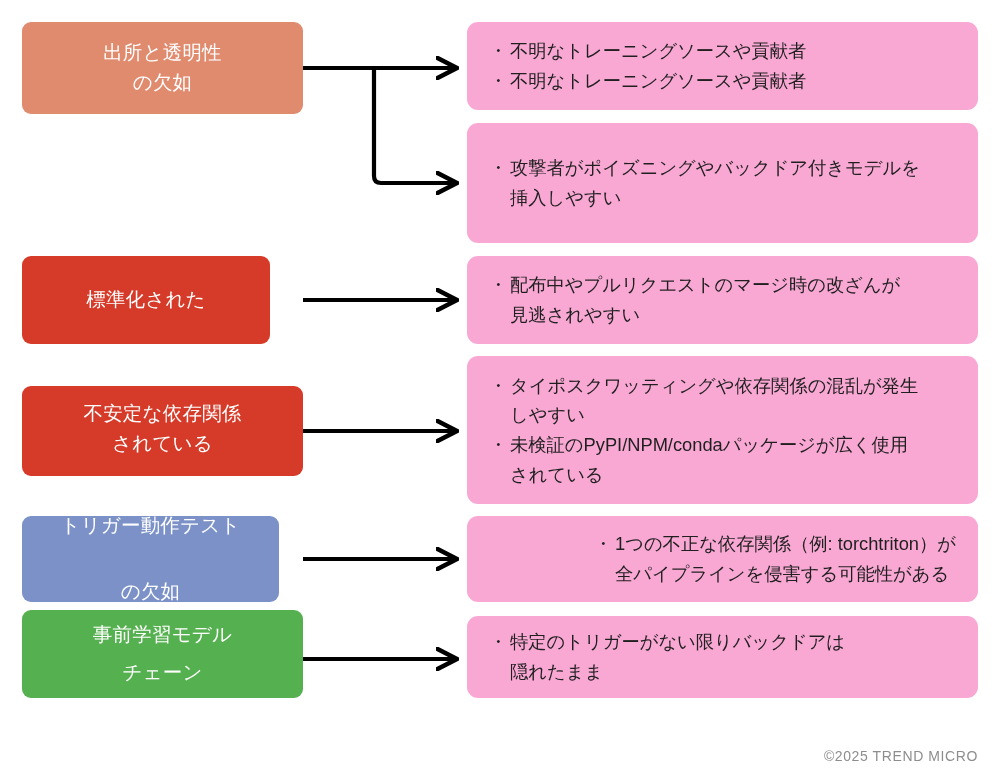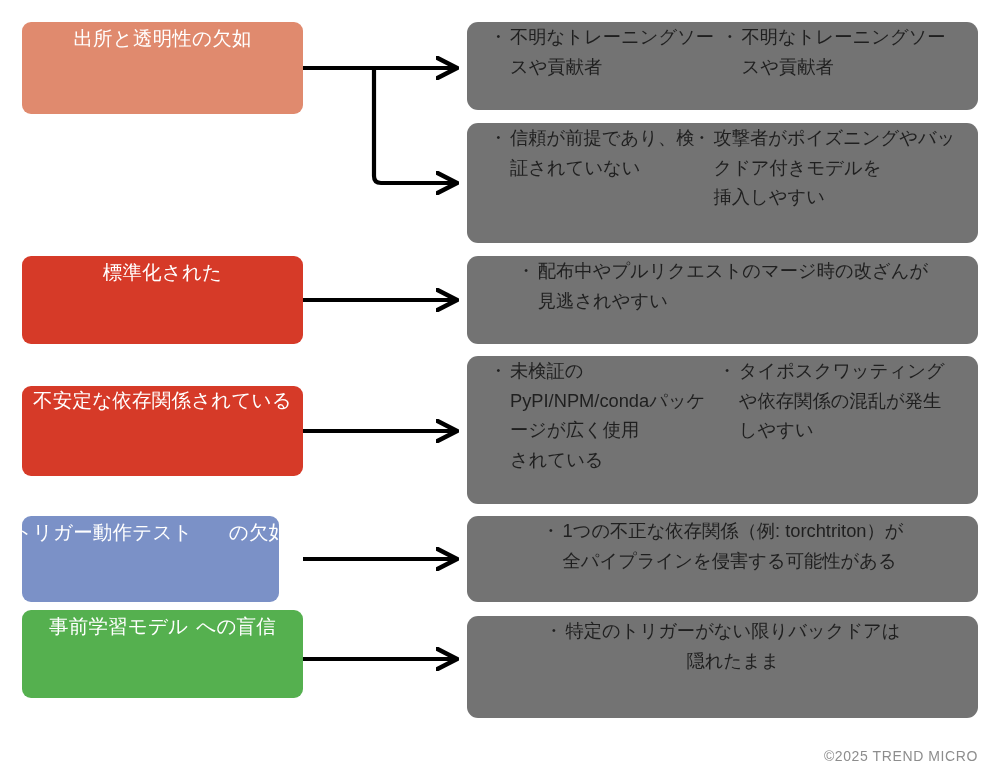--- a/index.html
+++ b/index.html
@@ -13,40 +13,42 @@
     font-family: "Liberation Sans", "DejaVu Sans", sans-serif;
     overflow: hidden;
   }
   #canvas { position: absolute; inset: 0; }
 
   .node {
     position: absolute;
     border-radius: 9px;
     color: #ffffff;
     display: flex;
+    flex-direction: column;
+    align-items: center;
     justify-content: center;
     text-align: center;
     font-size: 19.5px;
     line-height: 1.52;
     letter-spacing: 0.2px;
     font-weight: 400;
     padding: 2px 8px;
   }
   .node .line { display: block; white-space: nowrap; }
 
   .detail {
     position: absolute;
-    background: #737373;
+    background: #f9a8d4;
     border-radius: 11px;
     color: #1f1f1f;
     font-size: 18.3px;
     line-height: 1.62;
     padding: 0 22px 0 26px;
     display: flex;
-    flex-direction: row;
+    flex-direction: column;
     justify-content: center;
   }
   .detail .bullet {
     display: block;
     text-indent: 0;
     padding-left: 17px;
     position: relative;
     white-space: pre-line;
   }
   .detail .bullet::before {
@@ -92,58 +94,57 @@
     <path d="M 303 300 L 455 300" fill="none" stroke="#000000" stroke-width="4.2" marker-end="url(#arrowhead)"></path>
     <path d="M 303 431 L 455 431" fill="none" stroke="#000000" stroke-width="4.2" marker-end="url(#arrowhead)"></path>
     <path d="M 303 559 L 455 559" fill="none" stroke="#000000" stroke-width="4.2" marker-end="url(#arrowhead)"></path>
     <path d="M 303 659 L 455 659" fill="none" stroke="#000000" stroke-width="4.2" marker-end="url(#arrowhead)"></path>
   </svg>
 
   <div class="node" style="left: 22px; top: 22px; width: 281px; height: 92px; background: rgb(224, 138, 110);">
       <span class="line">出所と透明性</span>
       <span class="line">の欠如</span>
     </div>
-  <div class="node" style="left: 22px; top: 256px; width: 281px; height: 88px; background: rgb(214, 58, 40);">
+  <div class="node" style="left: 22px; top: 256px; width: 248px; height: 88px; background: rgb(214, 58, 40);">
       <span class="line">標準化された</span>
     </div>
   <div class="node" style="left: 22px; top: 386px; width: 281px; height: 90px; background: rgb(214, 58, 40); font-family: Liberation Mono, monospace;">
       <span class="line">不安定な依存関係</span>
       <span class="line">されている</span>
     </div>
   <div class="node" style="left: 22px; top: 516px; width: 257px; height: 86px; background: rgb(123, 145, 199); gap: 36px;">
       <span class="line">トリガー動作テスト</span>
       <span class="line">の欠如</span>
     </div>
   <div class="node" style="left: 22px; top: 610px; width: 281px; height: 88px; background: rgb(85, 176, 79); gap: 8px;">
       <span class="line">事前学習モデル</span>
-      <span class="line">への盲信</span>
+      <span class="line">チェーン</span>
     </div>
 
   <div class="detail" style="left: 467px; top: 22px; width: 511px; height: 88px;">
       <span class="bullet">不明なトレーニングソースや貢献者</span>
       <span class="bullet">不明なトレーニングソースや貢献者</span>
     </div>
   <div class="detail" style="left: 467px; top: 123px; width: 511px; height: 120px;">
-      <span class="bullet">信頼が前提であり、検証されていない</span>
       <span class="bullet">攻撃者がポイズニングやバックドア付きモデルを
 挿入しやすい</span>
     </div>
   <div class="detail" style="left: 467px; top: 256px; width: 511px; height: 88px;">
       <span class="bullet">配布中やプルリクエストのマージ時の改ざんが
 見逃されやすい</span>
     </div>
   <div class="detail" style="left: 467px; top: 356px; width: 511px; height: 148px;">
+      <span class="bullet">タイポスクワッティングや依存関係の混乱が発生
+しやすい</span>
       <span class="bullet">未検証のPyPI/NPM/condaパッケージが広く使用
 されている</span>
-      <span class="bullet">タイポスクワッティングや依存関係の混乱が発生
-しやすい</span>
     </div>
-  <div class="detail" style="left: 467px; top: 516px; width: 511px; height: 86px;">
+  <div class="detail" style="left: 467px; top: 516px; width: 511px; height: 86px; align-items: flex-end;">
       <span class="bullet">1つの不正な依存関係（例: torchtriton）が
  全パイプラインを侵害する可能性がある</span>
     </div>
-  <div class="detail" style="left: 467px; top: 616px; width: 511px; height: 102px; text-align: center;">
+  <div class="detail" style="left: 467px; top: 616px; width: 511px; height: 82px;">
       <span class="bullet">特定のトリガーがない限りバックドアは
 隠れたまま</span>
     </div>
 
   <div class="footer">©2025 TREND MICRO</div>
 </div>
 
 </body></html>

